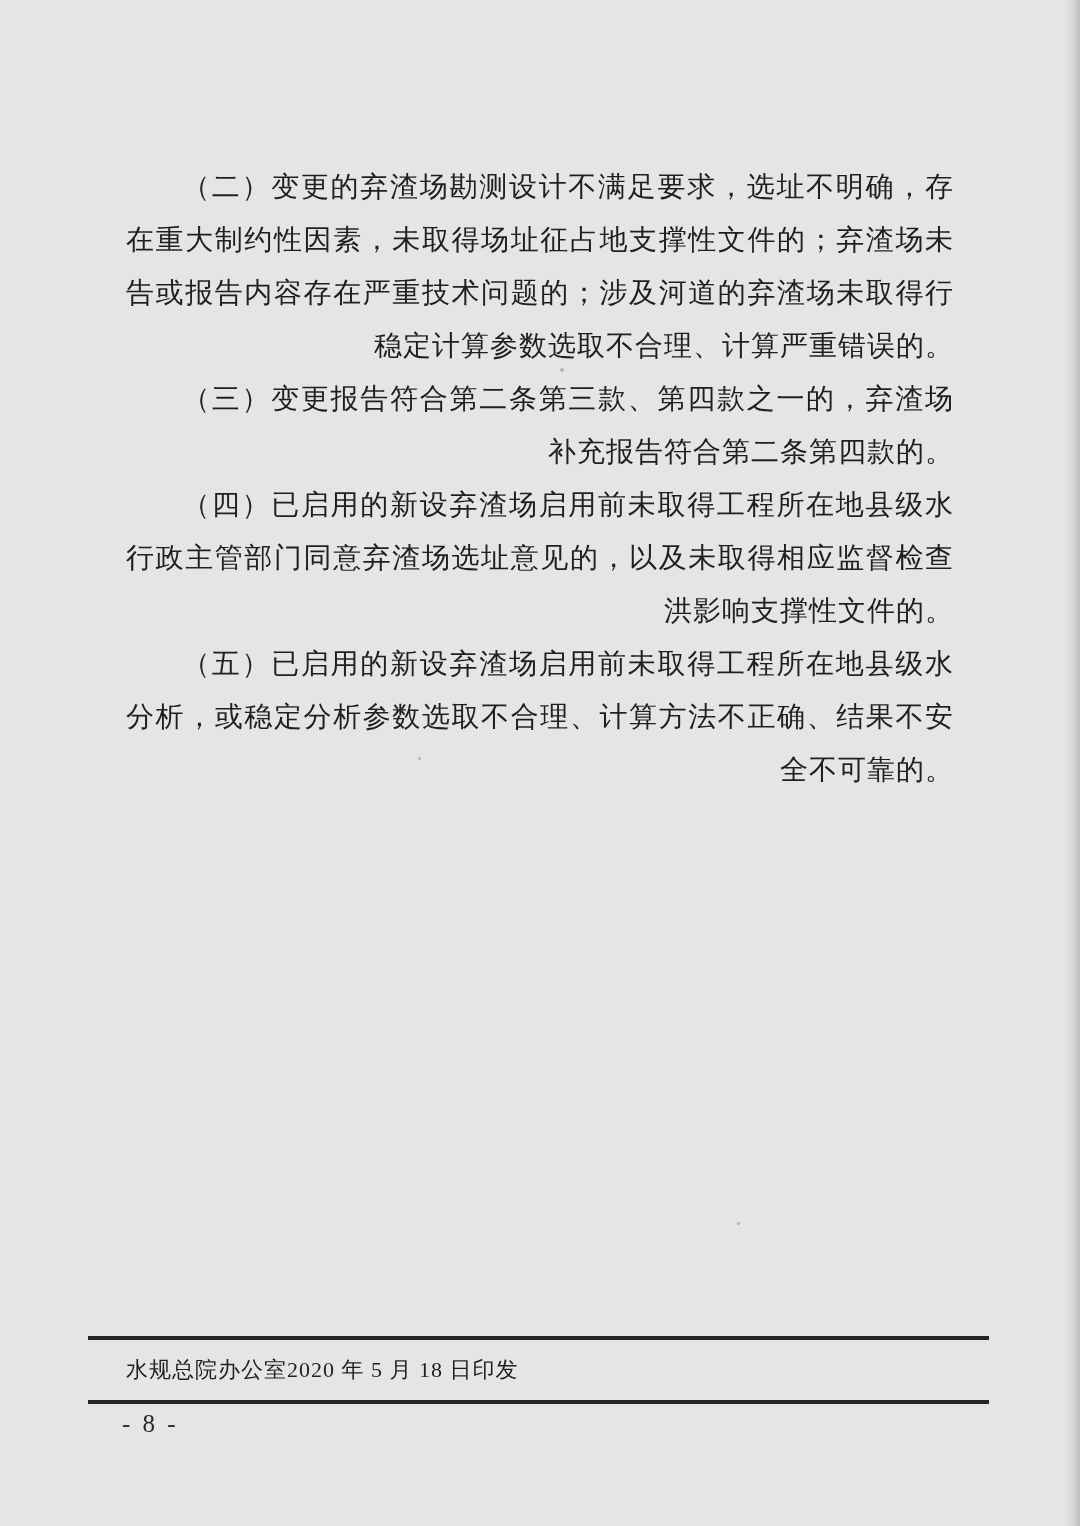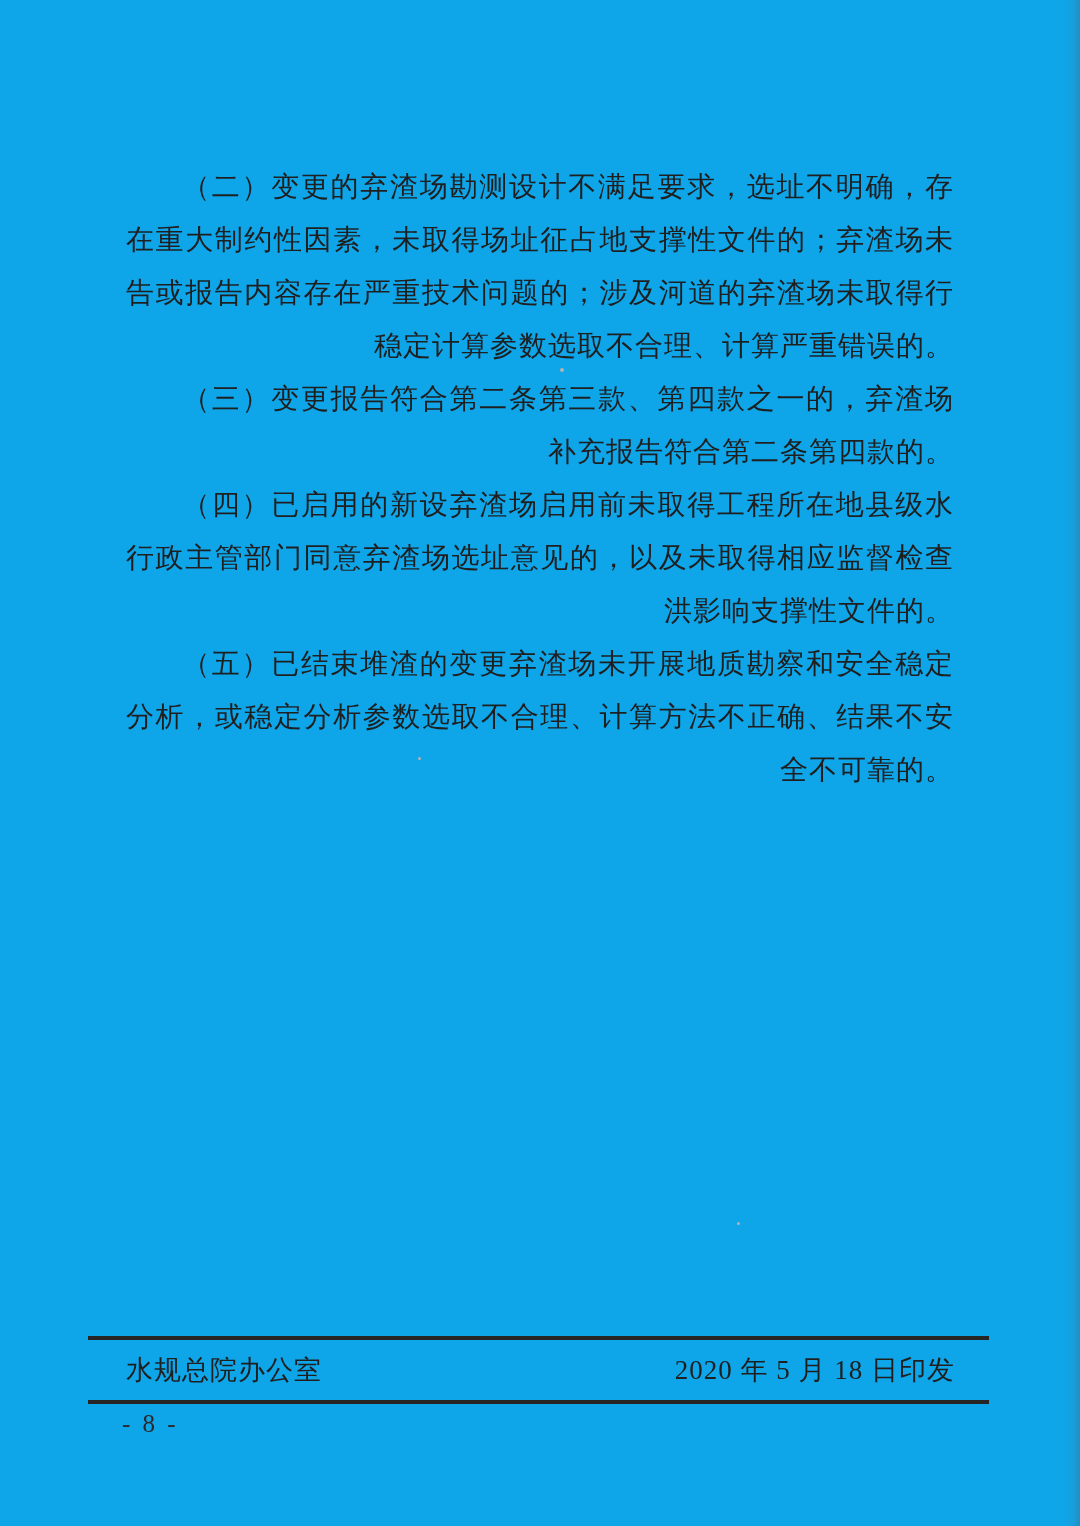--- a/index.html
+++ b/index.html
@@ -10,21 +10,21 @@
     width: 1080px;
     height: 1526px;
     position: relative;
     overflow: hidden;
     background: #ffffff;
     font-family: "Liberation Serif", "DejaVu Serif", serif;
   }
   .page {
     position: absolute;
     inset: 0;
-    background: #0ea5e9;
+    background: #e5e5e5;
   }
   
   .body-text {
     position: absolute;
     left: 126px;
     top: 160px;
     width: 828px;
   }
   .line {
     height: 53px;
@@ -53,22 +53,22 @@
   .rule-top { top: 1336px; }
   .rule-bottom { top: 1400px; }
   .footer-row {
     position: absolute;
     left: 126px;
     top: 1340px;
     width: 829px;
     height: 48px;
     line-height: 60px;
     display: flex;
-    justify-content: space-between;
-    font-size: 27px;
+    justify-content: flex-start;
+    font-size: 22px;
     letter-spacing: 1px;
     color: #1f1f1f;
   }
   .page-number {
     position: absolute;
     left: 122px;
     top: 1406px;
     height: 36px;
     line-height: 36px;
     font-size: 25px;
@@ -104,21 +104,21 @@
   <main class="body-text" id="body-text">
       <div class="line indent justify">（二）变更的弃渣场勘测设计不满足要求，选址不明确，存</div>
       <div class="line justify">在重大制约性因素，未取得场址征占地支撑性文件的；弃渣场未</div>
       <div class="line justify">告或报告内容存在严重技术问题的；涉及河道的弃渣场未取得行</div>
       <div class="line">稳定计算参数选取不合理、计算严重错误的。</div>
       <div class="line indent justify">（三）变更报告符合第二条第三款、第四款之一的，弃渣场</div>
       <div class="line">补充报告符合第二条第四款的。</div>
       <div class="line indent justify">（四）已启用的新设弃渣场启用前未取得工程所在地县级水</div>
       <div class="line justify">行政主管部门同意弃渣场选址意见的，以及未取得相应监督检查</div>
       <div class="line">洪影响支撑性文件的。</div>
-      <div class="line indent justify">（五）已结束堆渣的变更弃渣场未开展地质勘察和安全稳定</div>
+      <div class="line indent justify">（五）已启用的新设弃渣场启用前未取得工程所在地县级水</div>
       <div class="line justify">分析，或稳定分析参数选取不合理、计算方法不正确、结果不安</div>
       <div class="line">全不可靠的。</div>
     </main>
 
   <div class="footer-rule rule-top"></div>
 
   <div class="footer-row">
     <span>水规总院办公室</span>
     <span>2020 年 5 月 18 日印发</span>
   </div>

